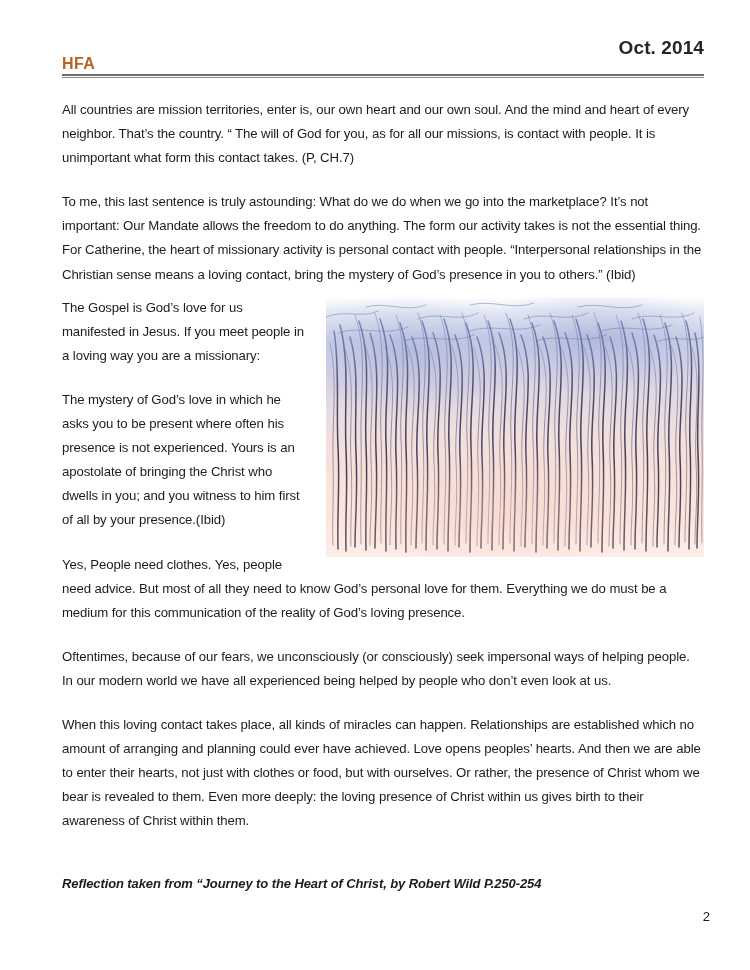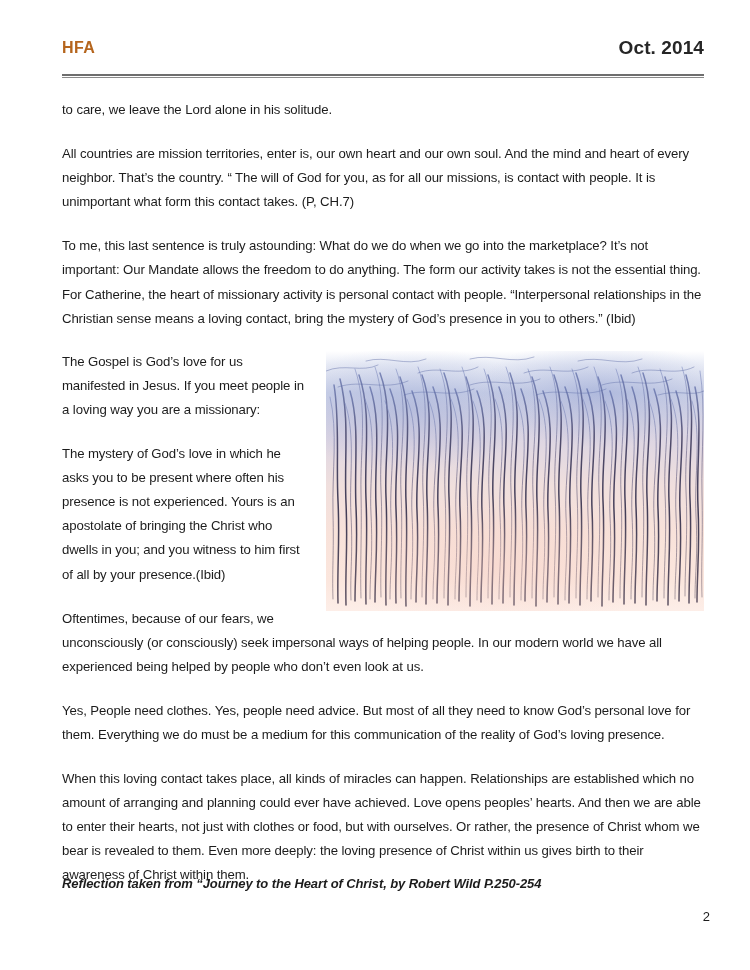--- a/index.html
+++ b/index.html
@@ -28,21 +28,21 @@
   .header {
     position: absolute;
     left: 62px;
     top: 38px;
     width: 642px;
     height: 34px;
   }
   .header-title {
     position: absolute;
     left: 0;
-    top: 0;
+    top: 16px;
     font-family: "Liberation Sans", sans-serif;
     font-size: 16px;
     font-weight: 700;
     letter-spacing: 0.4px;
     color: #b5651d;
     line-height: 20px;
   }
   .header-date {
     position: absolute;
     right: 0;
@@ -89,21 +89,21 @@
     font-family: "Liberation Sans", sans-serif;
     font-size: 13.2px;
     line-height: 24.1px;
     color: #1c1c1c;
     margin: 0 0 20px 0;
     text-align: left;
     letter-spacing: -0.12px;
     word-spacing: 0.1px;
   }
   .para-tight {
-    margin-bottom: 19px;
+    margin-bottom: 9px;
   }
 
   
   .artwork-wrap {
     float: right;
     width: 378px;
     height: 260px;
     margin: 1px 0 10px 22px;
     shape-outside: inset(0);
     position: relative;
@@ -181,21 +181,20 @@
     <div class="header-title">HFA</div>
     <div class="header-date">Oct. 2014</div>
   </div>
   <div class="header-rule">
     <div class="rule-thick"></div>
     <div class="rule-thin"></div>
   </div>
 
   <div class="content clearfix">
 
-    <p class="para">to care, we leave the Lord alone in his solitude.</p>
 
     <p class="para">All countries are mission territories, enter is, our own heart and our own soul. And the mind and heart of every neighbor. That’s the country. “ The will of God for you, as for all our missions, is contact with people. It is unimportant what form this contact takes. (P, CH.7)</p>
 
     <p class="para para-tight">To me, this last sentence is truly astounding: What do we do when we go into the marketplace? It’s not important: Our Mandate allows the freedom to do anything. The form our activity takes is not the essential thing. For Catherine, the heart of missionary activity is personal contact with people. “Interpersonal relationships in the Christian sense means a loving contact, bring the mystery of God’s presence in you to others.” (Ibid)</p>
 
     <div class="artwork-wrap">
       <div class="artwork">
         <svg viewBox="0 0 378 260" preserveAspectRatio="none">
           <defs>
             <linearGradient id="strokeFade" x1="0" y1="0" x2="0" y2="1">
@@ -306,24 +305,24 @@
           </g>
         </svg>
         <div class="artwork-haze"></div>
       </div>
     </div>
 
     <p class="para">The Gospel is God’s love for us manifested in Jesus. If you meet people in a loving way you are a missionary:</p>
 
     <p class="para">The mystery of God’s love in which he asks you to be present where often his presence is not experienced. Yours is an apostolate of bringing the Christ who dwells in you; and you witness to him first of all by your presence.(Ibid)</p>
 
+    <p class="para">Yes, People need clothes. Yes, people need advice. But most of all they need to know God’s personal love for them. Everything we do must be a medium for this communication of the reality of God’s loving presence.</p>
+
     <p class="para">Oftentimes, because of our fears, we unconsciously (or consciously) seek impersonal ways of helping people. In our modern world we have all experienced being helped by people who don’t even look at us.</p>
 
-    <p class="para">Yes, People need clothes. Yes, people need advice. But most of all they need to know God’s personal love for them. Everything we do must be a medium for this communication of the reality of God’s loving presence.</p>
-
     <p class="para">When this loving contact takes place, all kinds of miracles can happen.  Relationships are established which no amount of arranging and planning could ever have achieved. Love opens peoples’ hearts. And then we are able to enter their hearts, not just with clothes or food, but with ourselves. Or rather, the presence of Christ whom we bear is revealed to them. Even more deeply: the loving presence of Christ within us gives birth to their awareness of Christ within them.</p>
 
   </div>
 
   <div class="footnote">Reflection taken from “Journey to the Heart of Christ, by Robert Wild P.250-254</div>
 
   <div class="page-number">2</div>
 
 </div>
 

